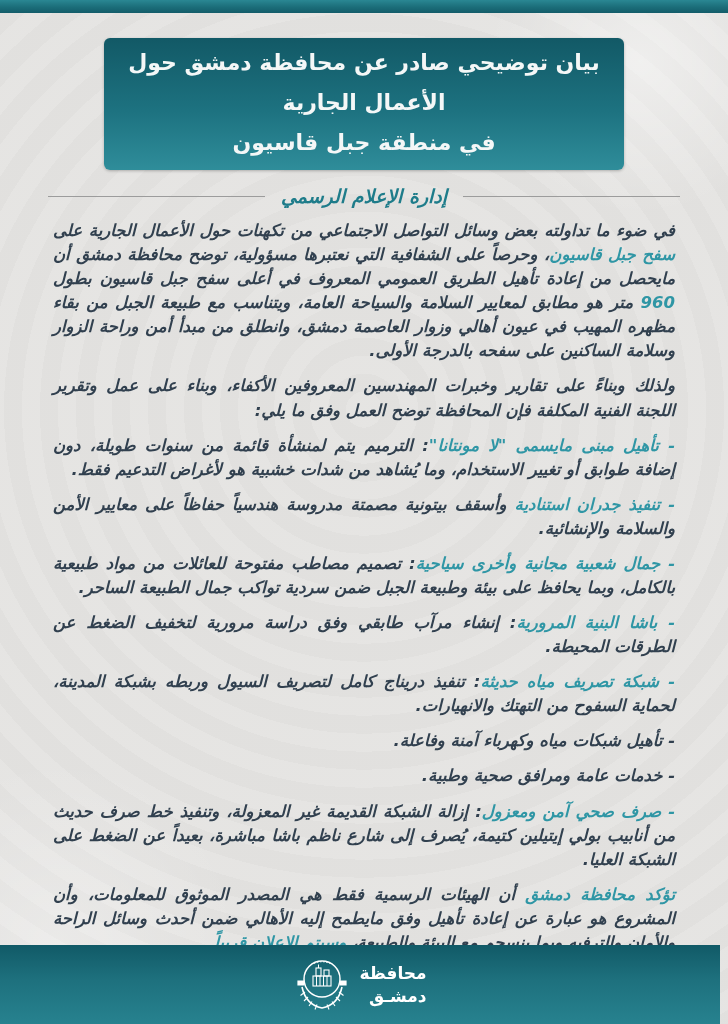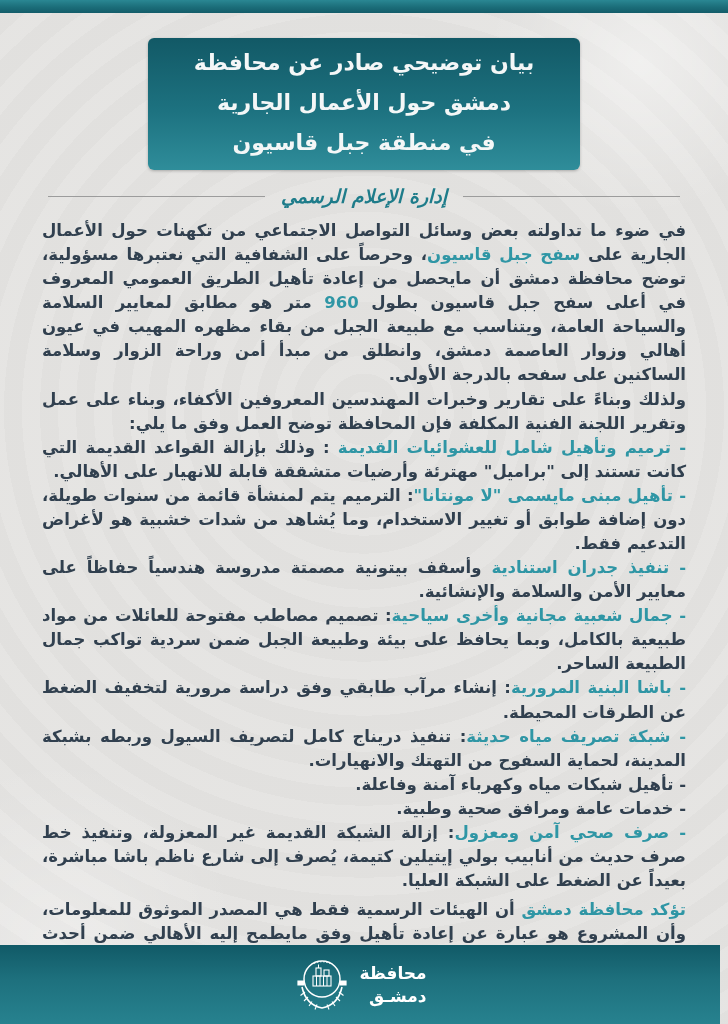--- a/index.html
+++ b/index.html
@@ -14,21 +14,21 @@
       radial-gradient(circle 220px at 88% 6%, rgba(255,255,255,0.45), transparent 70%),
       radial-gradient(circle 260px at 8% 92%, rgba(255,255,255,0.30), transparent 70%),
       repeating-radial-gradient(circle at 50% 40%, rgba(255,255,255,0.06) 0 18px, rgba(0,0,0,0.012) 18px 36px);
     direction:rtl;
   }
   .top-bar{
     height:13px;width:100%;
     background:linear-gradient(180deg,#2a8793 0%,#1b6d79 55%,#135c69 100%);
   }
   .title-box{
-    width:432px;
+    width:520px;
     margin:25px auto 0 auto;
     border-radius:6px;
     background:linear-gradient(180deg,#125966 0%,#1d7280 55%,#2f8d9a 100%);
     box-shadow:0 1px 3px rgba(0,0,0,0.25);
     color:#f4f7f7;
     text-align:center;
     font-weight:bold;
     font-size:22px;
     line-height:40px;
     padding:5px 14px 7px 14px;
@@ -50,21 +50,21 @@
     white-space:nowrap;
     font-style:italic;
   }
   .body-text{
     margin:12px 42px 0 42px;
     text-align:justify;
     font-weight:bold;
     font-size:16.5px;
     line-height:1.46;
   }
-  .para{margin:0;}
+  .para{margin:11px;font-style:italic;}
   .para.gap{margin-top:5px;}
   .dark{color:#31404f;}
   .teal{color:#2f96a5;}
   .footer-bar{
     position:absolute;bottom:0;right:8px;left:0;
     height:79px;
     background:linear-gradient(180deg,#115a67 0%,#1e717e 45%,#27828f 100%);
     display:flex;align-items:center;justify-content:center;
   }
   .brand{display:flex;align-items:center;gap:8px;direction:rtl;}
@@ -88,21 +88,20 @@
 
   <div class="subtitle-row">
     <span class="rule"></span>
     <h2 class="subtitle">إدارة الإعلام الرسمي</h2>
     <span class="rule"></span>
   </div>
 
   <main class="body-text">
       <p class="para"><span class="dark">في ضوء ما تداولته بعض وسائل التواصل الاجتماعي من تكهنات حول الأعمال الجارية على </span><span class="teal">سفح جبل قاسيون</span><span class="dark">، وحرصاً على الشفافية التي نعتبرها مسؤولية، توضح محافظة دمشق أن مايحصل من إعادة تأهيل الطريق العمومي المعروف في أعلى سفح جبل قاسيون بطول </span><span class="teal">960</span><span class="dark"> متر هو مطابق لمعايير السلامة والسياحة العامة، ويتناسب مع طبيعة الجبل من بقاء مظهره المهيب في عيون أهالي وزوار العاصمة دمشق، وانطلق من مبدأ أمن وراحة الزوار وسلامة الساكنين على سفحه بالدرجة الأولى.</span></p>
       <p class="para"><span class="dark">ولذلك وبناءً على تقارير وخبرات المهندسين المعروفين الأكفاء، وبناء على عمل وتقرير اللجنة الفنية المكلفة فإن المحافظة توضح العمل وفق ما يلي:</span></p>
-      <p class="para"><span class="teal">- ترميم وتأهيل شامل للعشوائيات القديمة</span><span class="dark"> : وذلك بإزالة القواعد القديمة التي كانت تستند إلى "براميل" مهترئة وأرضيات متشققة قابلة للانهيار على الأهالي.</span></p>
       <p class="para"><span class="teal">- تأهيل مبنى مايسمى "لا مونتانا"</span><span class="dark">: الترميم يتم لمنشأة قائمة من سنوات طويلة، دون إضافة طوابق أو تغيير الاستخدام، وما يُشاهد من شدات خشبية هو لأغراض التدعيم فقط.</span></p>
       <p class="para"><span class="teal">- تنفيذ جدران استنادية</span><span class="dark"> وأسقف بيتونية مصمتة مدروسة هندسياً حفاظاً على معايير الأمن والسلامة والإنشائية.</span></p>
       <p class="para"><span class="teal">- جمال شعبية مجانية وأخرى سياحية</span><span class="dark">: تصميم مصاطب مفتوحة للعائلات من مواد طبيعية بالكامل، وبما يحافظ على بيئة وطبيعة الجبل ضمن سردية تواكب جمال الطبيعة الساحر.</span></p>
       <p class="para"><span class="teal">- باشا البنية المرورية</span><span class="dark">: إنشاء مرآب طابقي وفق دراسة مرورية لتخفيف الضغط عن الطرقات المحيطة.</span></p>
       <p class="para"><span class="teal">- شبكة تصريف مياه حديثة</span><span class="dark">: تنفيذ دريناج كامل لتصريف السيول وربطه بشبكة المدينة، لحماية السفوح من التهتك والانهيارات.</span></p>
       <p class="para"><span class="dark">- تأهيل شبكات مياه وكهرباء آمنة وفاعلة.</span></p>
       <p class="para"><span class="dark">- خدمات عامة ومرافق صحية وطبية.</span></p>
       <p class="para"><span class="teal">- صرف صحي آمن ومعزول</span><span class="dark">: إزالة الشبكة القديمة غير المعزولة، وتنفيذ خط صرف حديث من أنابيب بولي إيتيلين كتيمة، يُصرف إلى شارع ناظم باشا مباشرة، بعيداً عن الضغط على الشبكة العليا.</span></p>
       <p class="para gap"><span class="teal">تؤكد محافظة دمشق</span><span class="dark"> أن الهيئات الرسمية فقط هي المصدر الموثوق للمعلومات، وأن المشروع هو عبارة عن إعادة تأهيل وفق مايطمح إليه الأهالي ضمن أحدث وسائل الراحة والأمان والترفيه وبما ينسجم مع البيئة والطبيعة، </span><span class="teal">وسيتم الإعلان قريباً</span></p>
     </main>

